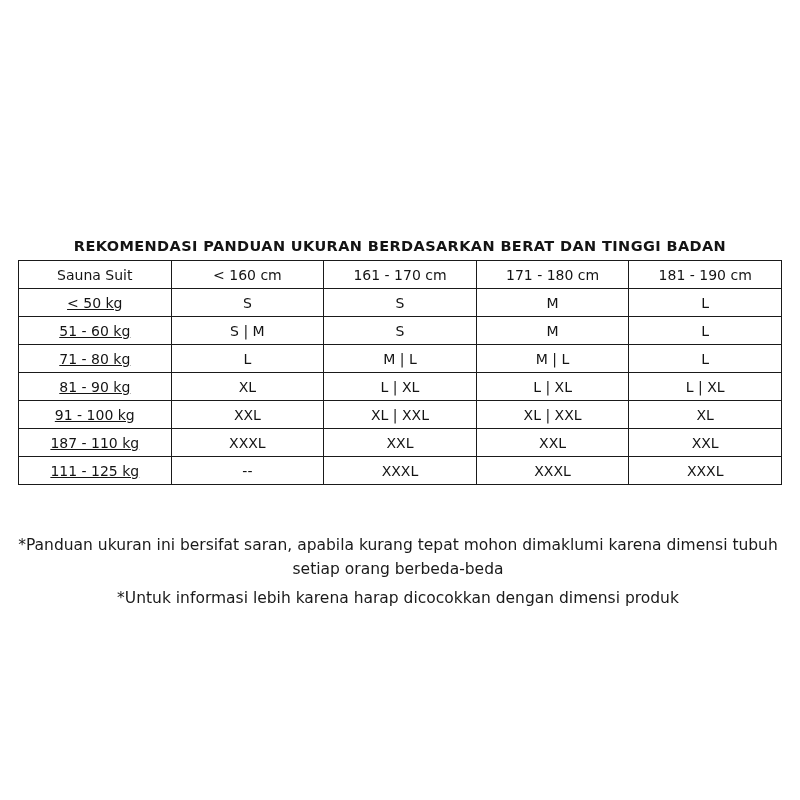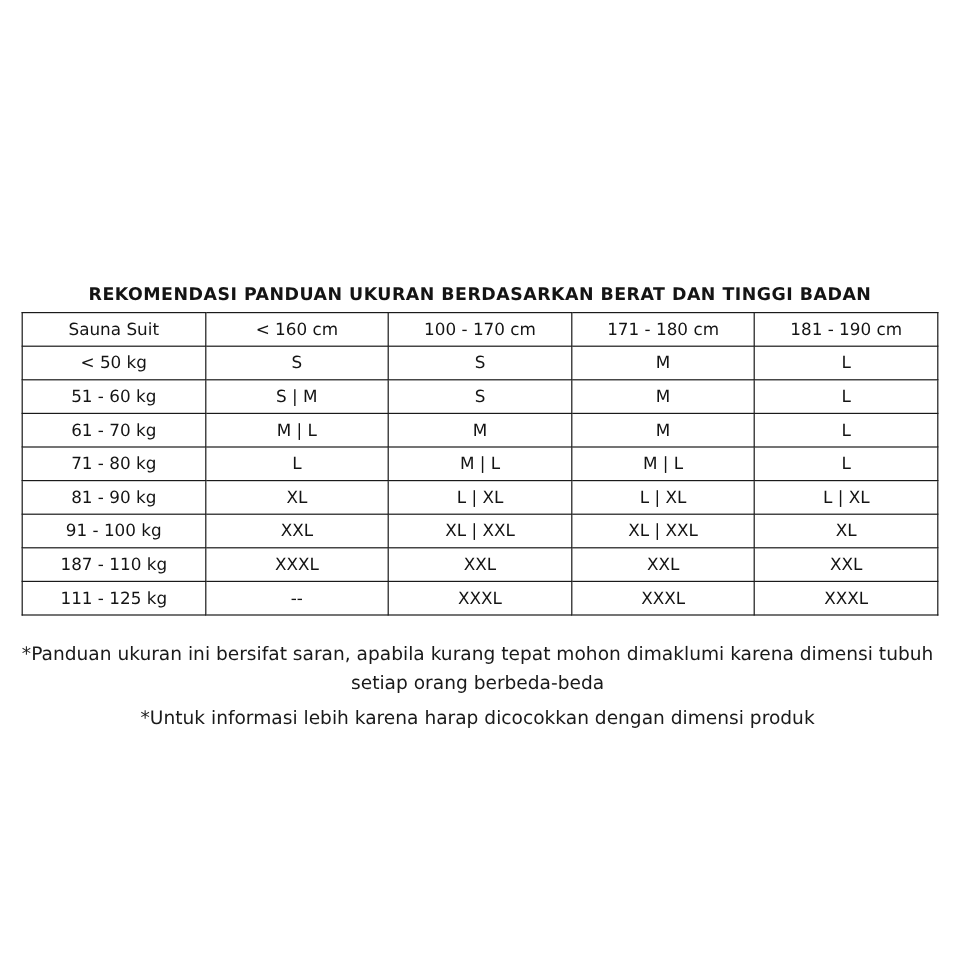--- a/index.html
+++ b/index.html
@@ -49,20 +49,21 @@
     color: #141414;
     padding: 0;
   }
   table.size-table tr.head td {
     font-size: 14px;
   }
   td.rowlabel {
     text-align: right;
     padding-right: 9px;
     white-space: nowrap;
+    text-decoration: underline;
   }
   td.corner {
     text-align: left;
     padding-left: 10px;
   }
   .notes {
     position: absolute;
     left: 8px;
     top: 534px;
     width: 780px;
@@ -82,48 +83,41 @@
 
   <div class="sheet">
 
     <div class="title">REKOMENDASI PANDUAN UKURAN BERDASARKAN BERAT DAN TINGGI BADAN</div>
 
     <table class="size-table">
       <tbody>
         <tr class="head">
           <td class="corner">Sauna Suit</td>
           <td>&lt; 160 cm</td>
-          <td>100 - 170 cm</td>
+          <td>161 - 170 cm</td>
           <td>171 - 180 cm</td>
           <td>181 - 190 cm</td>
         </tr>
 
         <tr>
           <td class="rowlabel">&lt; 50 kg</td>
           <td>S</td>
           <td>S</td>
           <td>M</td>
           <td>L</td>
         </tr>
 
         <tr>
           <td class="rowlabel">51 - 60 kg</td>
           <td>S | M</td>
           <td>S</td>
           <td>M</td>
           <td>L</td>
         </tr>
 
-        <tr>
-          <td class="rowlabel">61 - 70 kg</td>
-          <td>M | L</td>
-          <td>M</td>
-          <td>M</td>
-          <td>L</td>
-        </tr>
 
         <tr>
           <td class="rowlabel">71 - 80 kg</td>
           <td>L</td>
           <td>M | L</td>
           <td>M | L</td>
           <td>L</td>
         </tr>
 
         <tr>

